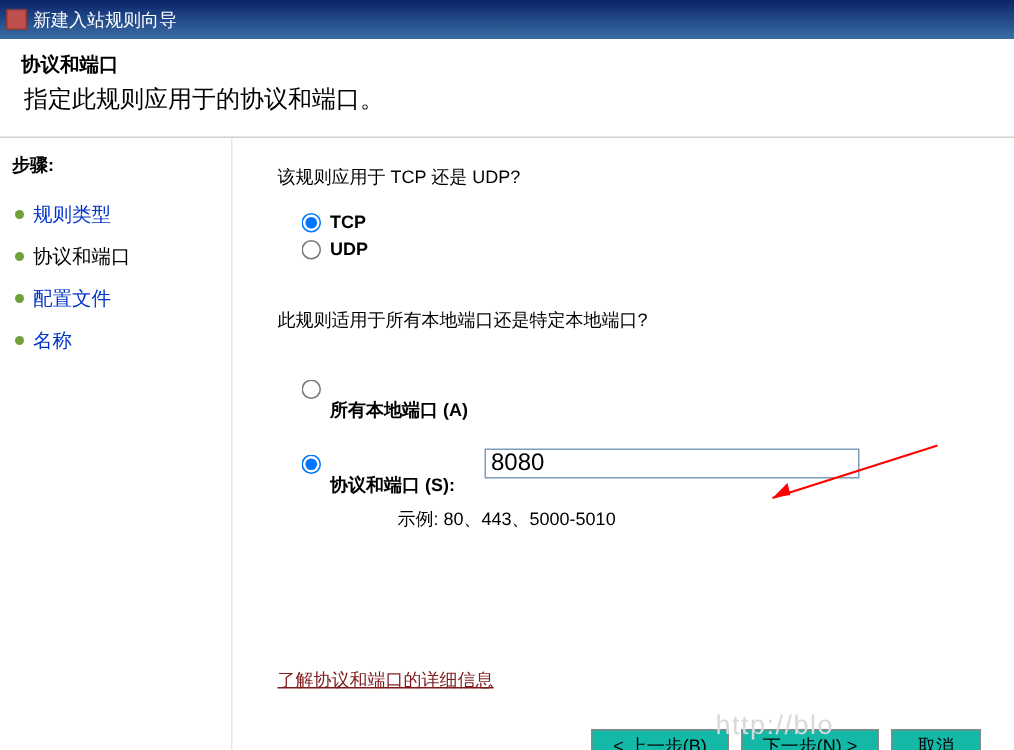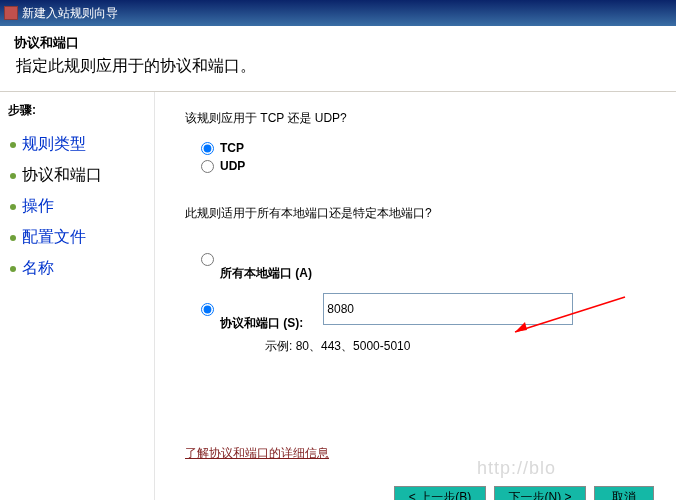--- a/index.html
+++ b/index.html
@@ -5,41 +5,41 @@
 * { box-sizing: border-box; margin: 0; padding: 0; }
 body { font-family: "Microsoft YaHei", SimSun, Arial, sans-serif; font-size: 12px; background: #ece9d8; width: 676px; height: 500px; overflow: hidden; position: relative; }
 .titlebar { background: linear-gradient(#0a246a, #3a6ea5); color: #fff; height: 26px; display: flex; align-items: center; padding: 0 4px; font-size: 12px; }
 .titlebar-icon { width: 14px; height: 14px; background: #c0504d; margin-right: 4px; border: 1px solid #8a3a38; }
 .header { background: #fff; padding: 8px 14px 14px; border-bottom: 1px solid #d4d0c8; }
 .header-title { font-size: 13px; font-weight: bold; margin-bottom: 4px; }
 .header-desc { font-size: 16px; color: #000; margin-left: 2px; }
 .body-area { display: flex; height: 430px; background: #fff; }
 .sidebar { width: 155px; padding: 10px 8px; border-right: 1px solid #e5e5e5; }
 .steps-label { font-weight: bold; font-size: 12px; color: #000; margin-bottom: 10px; }
-.step-item { display: flex; align-items: center; padding: 5px 2px; font-size: 16px; cursor: pointer; }
+.step-item { display: flex; align-items: center; padding: 5px 2px; font-size: 13px; cursor: pointer; }
 .bullet { width: 6px; height: 6px; border-radius: 50%; background: #6fa03a; margin-right: 6px; flex-shrink: 0; }
 .step-item.link span.lbl { color: #0033cc; }
 .step-item.current span.lbl { color: #000; }
 .main { flex: 1; padding: 18px 20px 12px 30px; position: relative; }
 .q { font-size: 12px; margin-bottom: 14px; }
 .radio-row { display: flex; align-items: center; margin: 4px 0 4px 16px; }
 .radio-row input { margin-right: 6px; }
 .radio-row label { font-weight: bold; font-size: 12px; }
 .spacer { height: 28px; }
 .port-group { margin-left: 16px; }
 .port-row { display: flex; align-items: center; margin: 4px 0; }
 .port-row label { font-weight: bold; font-size: 12px; margin-top: 29px; }
 .port-input-wrap { margin-left: 20px; }
-.port-input { width: 250px; height: 32px; border: 1px solid #7f9db9; padding: 1px 3px; font-size: 12px; font-family: inherit; }
+.port-input { width: 250px; height: 20px; border: 1px solid #7f9db9; padding: 1px 3px; font-size: 16px; font-family: inherit; }
 .example { font-size: 12px; margin-top: 2px; }
 .detail-link { color: #7f1d1d; text-decoration: underline; position: absolute; bottom: 60px; left: 30px; font-size: 12px; cursor: pointer; }
 .buttons { position: absolute; bottom: 14px; right: 22px; display: flex; gap: 8px; }
 .btn { min-width: 92px; height: 22px; border: 1px solid #888; background: #14b8a6; font-size: 12px; font-family: inherit; cursor: pointer; padding: 0 8px; }
 .arrow-svg { position: absolute; top: 200px; left: 350px; pointer-events: none; }
-.watermark { position: absolute; bottom: 21px; right: 120px; color: #d9d9d9; font-size: 18px; font-family: Arial; letter-spacing: 1px; pointer-events: none; }
+.watermark { position: absolute; bottom: 6px; right: 120px; color: #d9d9d9; font-size: 18px; font-family: Arial; letter-spacing: 1px; pointer-events: none; }
 </style>
 </head>
 <body>
 
 <div class="titlebar">
   <div class="titlebar-icon"></div>
   <span>新建入站规则向导</span>
 </div>
 
 <div class="header">
@@ -50,24 +50,20 @@
 <div class="body-area">
   <div class="sidebar">
     <div class="steps-label">步骤:</div>
     <div class="step-item link">
       <span class="bullet"></span>
       <span class="lbl">规则类型</span>
     </div>
     <div class="step-item current">
       <span class="bullet"></span>
       <span class="lbl">协议和端口</span>
-    </div>
-    <div class="step-item link">
-      <span class="bullet"></span>
-      <span class="lbl">操作</span>
     </div>
     <div class="step-item link">
       <span class="bullet"></span>
       <span class="lbl">配置文件</span>
     </div>
     <div class="step-item link">
       <span class="bullet"></span>
       <span class="lbl">名称</span>
     </div>
   </div>

